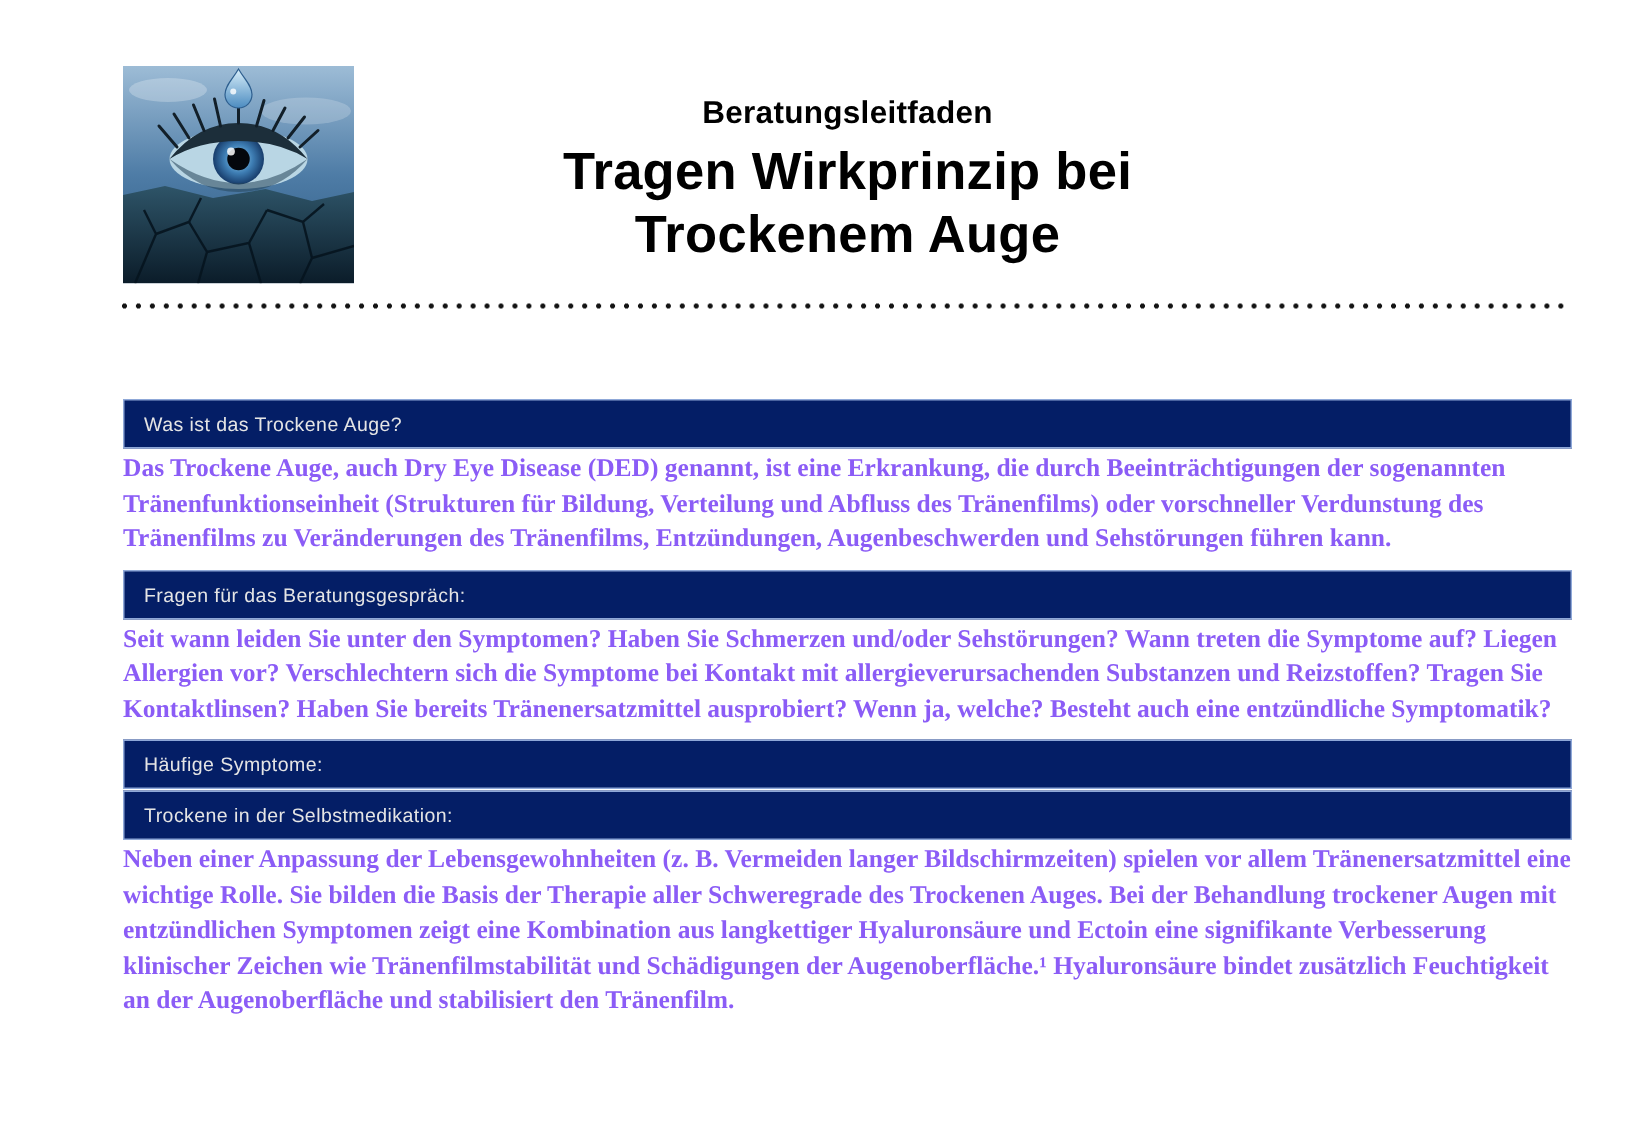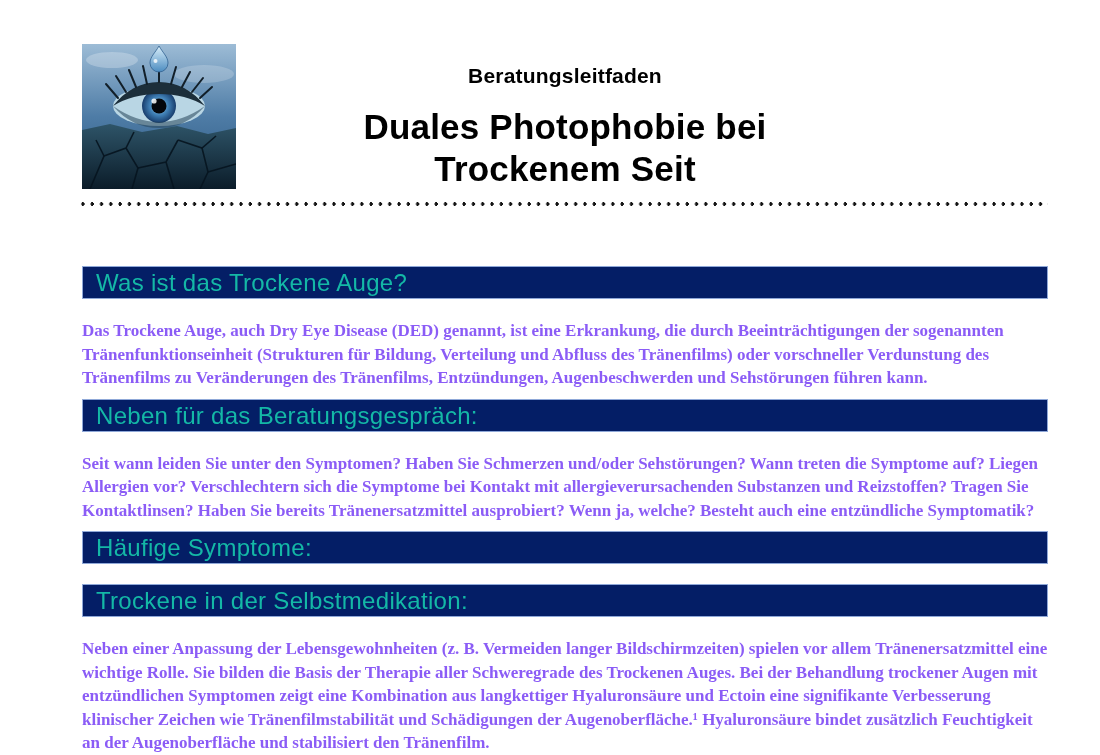--- a/index.html
+++ b/index.html
@@ -23,21 +23,21 @@
     position: absolute;
     left: 82px; right: 52px;
     top: 64px;
     text-align: center;
     color: #000000;
   }
   .kicker {
     font-size: 21px;
     font-weight: 700;
     letter-spacing: 0.2px;
-    margin-bottom: 18px;
+    margin-bottom: 6px;
   }
   .main-title {
     font-size: 35px;
     line-height: 42px;
     font-weight: 700;
     letter-spacing: 0.2px;
   }
 
   
   .dotted-separator {
@@ -54,26 +54,26 @@
   .sections {
     position: absolute;
     left: 82px; right: 52px;
     top: 266px;
   }
   .section-bar {
     height: 31px;
     line-height: 31px;
     background: #041e66;
     border: 1px solid #8fa8d8;
-    color: #14b8a6;
-    font-size: 24px;
+    color: #e5e5e5;
+    font-size: 13px;
     font-weight: 500;
     letter-spacing: 0.3px;
     padding-left: 13px;
-    margin-bottom: 20px;
+    margin-bottom: 1px;
   }
   .section-body {
     font-family: "Liberation Serif", serif;
     font-weight: 700;
     font-size: 17px;
     line-height: 23.5px;
     color: #8b5cf6;
     text-align: left;
     margin: 0 0 9px 0;
   }
@@ -139,33 +139,33 @@
         </g>
       </g>
       <path d="M77,2 C81,9 86,13 86,19 a9,9 0 1 1 -18,0 C68,13 73,9 77,2 Z" fill="url(#drop)" stroke="#2e5f8f" stroke-width="0.8"></path>
       <circle cx="73.5" cy="17" r="2" fill="#ffffff" opacity="0.8"></circle>
     </svg>
   </div>
 
   <div class="title-block">
     <div class="kicker">Beratungsleitfaden</div>
     <div class="main-title">
-      <div>Duales Photophobie bei</div>
-      <div>Trockenem Seit</div>
+      <div>Tragen Wirkprinzip bei</div>
+      <div>Trockenem Auge</div>
     </div>
   </div>
 
   <div class="dotted-separator"></div>
 
   <div class="sections">
 
     <div class="section-bar">Was ist das Trockene Auge?</div>
     <p class="section-body">Das Trockene Auge, auch Dry Eye Disease (DED) genannt, ist eine Erkrankung, die durch Beeinträchtigungen der sogenannten Tränenfunktionseinheit (Strukturen für Bildung, Verteilung und Abfluss des Tränenfilms) oder vorschneller Verdunstung des Tränenfilms zu Veränderungen des Tränenfilms, Entzündungen, Augenbeschwerden und Sehstörungen führen kann.</p>
 
-    <div class="section-bar">Neben für das Beratungsgespräch:</div>
+    <div class="section-bar">Fragen für das Beratungsgespräch:</div>
     <p class="section-body">Seit wann leiden Sie unter den Symptomen? Haben Sie Schmerzen und/oder Sehstörungen? Wann treten die Symptome auf? Liegen Allergien vor? Verschlechtern sich die Symptome bei Kontakt mit allergieverursachenden Substanzen und Reizstoffen? Tragen Sie Kontaktlinsen? Haben Sie bereits Tränenersatzmittel ausprobiert? Wenn ja, welche? Besteht auch eine entzündliche Symptomatik?</p>
 
     <div class="section-bar">Häufige Symptome:</div>
 
     <div class="section-bar">Trockene in der Selbstmedikation:</div>
     <p class="section-body">Neben einer Anpassung der Lebensgewohnheiten (z. B. Vermeiden langer Bildschirmzeiten) spielen vor allem Tränenersatzmittel eine wichtige Rolle. Sie bilden die Basis der Therapie aller Schweregrade des Trockenen Auges. Bei der Behandlung trockener Augen mit entzündlichen Symptomen zeigt eine Kombination aus langkettiger Hyaluronsäure und Ectoin eine signifikante Verbesserung klinischer Zeichen wie Tränenfilmstabilität und Schädigungen der Augenoberfläche.¹ Hyaluronsäure bindet zusätzlich Feuchtigkeit an der Augenoberfläche und stabilisiert den Tränenfilm.</p>
 
   </div>
 </div>
 

